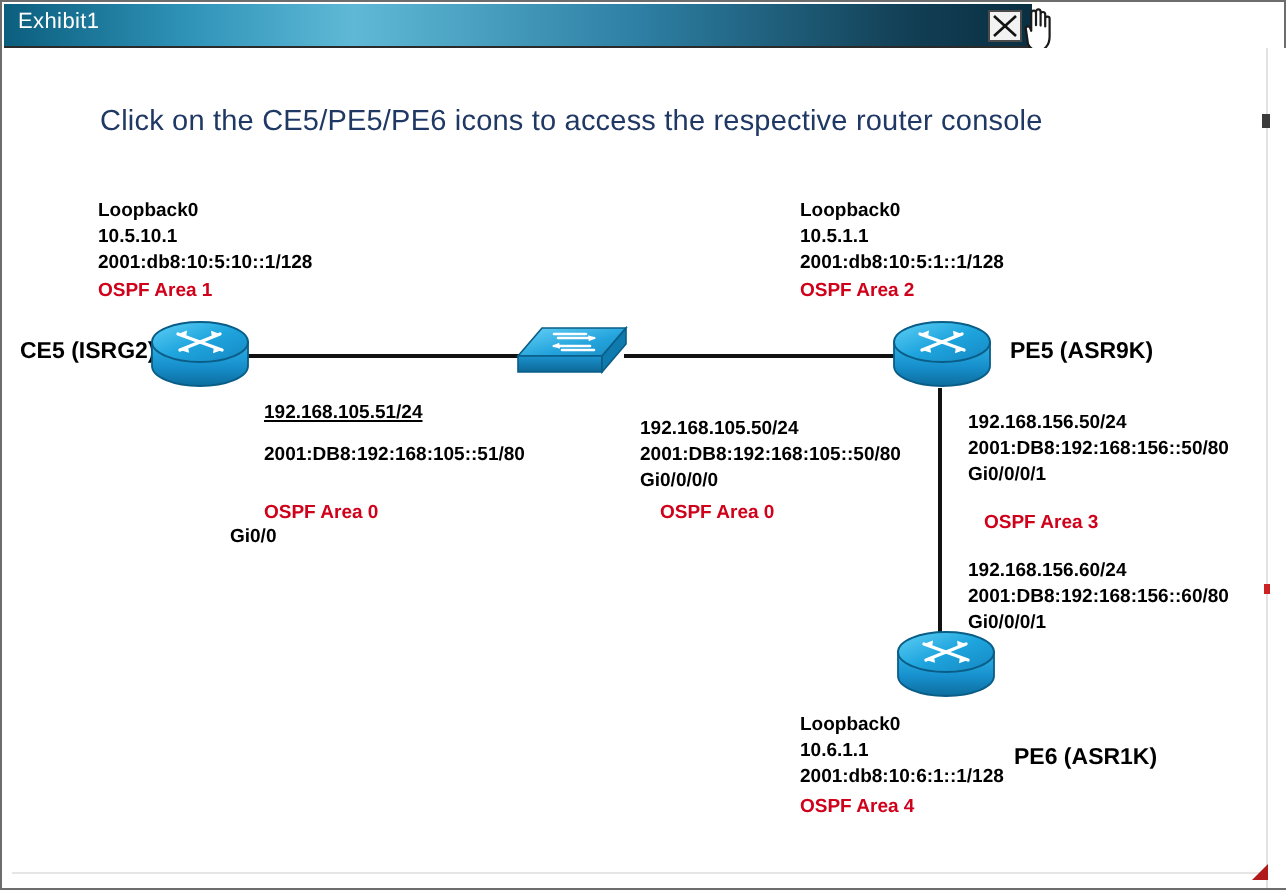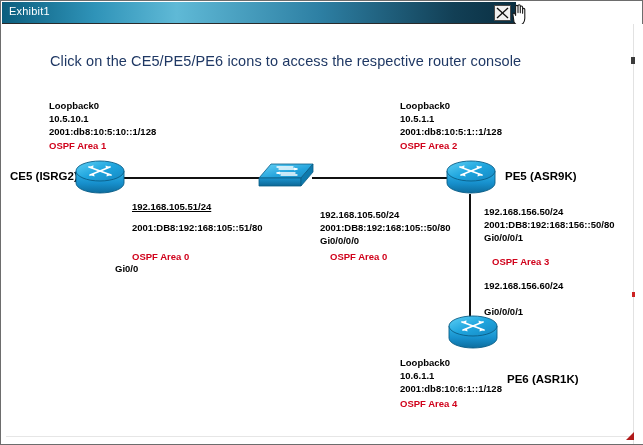--- a/index.html
+++ b/index.html
@@ -299,20 +299,21 @@
       </svg>
     </div>
     <div class="node-label" style="left:503px; top:146px;">PE5 (ASR9K)</div>
 
     <div class="txt" style="left:482px; top:181px;">192.168.156.50/24</div>
     <div class="txt" style="left:482px; top:194px;">2001:DB8:192:168:156::50/80</div>
     <div class="txt" style="left:482px; top:207px;">Gi0/0/0/1</div>
     <div class="txt ospf" style="left:490px; top:231px;">OSPF Area 3</div>
 
     <div class="txt" style="left:482px; top:255px;">192.168.156.60/24</div>
+    <div class="txt" style="left:482px; top:268px;">2001:DB8:192:168:156::60/80</div>
     <div class="txt" style="left:482px; top:281px;">Gi0/0/0/1</div>
 
     <div class="router" style="left:445px; top:290px;">
       <svg width="52" height="38" viewBox="0 0 52 38">
         <path d="M2 12 L2 24 A24 10 0 0 0 50 24 L50 12 Z" fill="url(#rtrBody)" stroke="#0a5d87" stroke-width="0.9"></path>
         <ellipse cx="26" cy="12" rx="24" ry="10" fill="url(#rtrTop)" stroke="#0a5d87" stroke-width="0.9"></ellipse>
         <g stroke="#ffffff" stroke-width="1.7" stroke-linecap="round" fill="none">
           <path d="M26 12 L15 8"></path>
             <path d="M26 12 L37 16"></path>
           <path d="M26 12 L16 16"></path>

